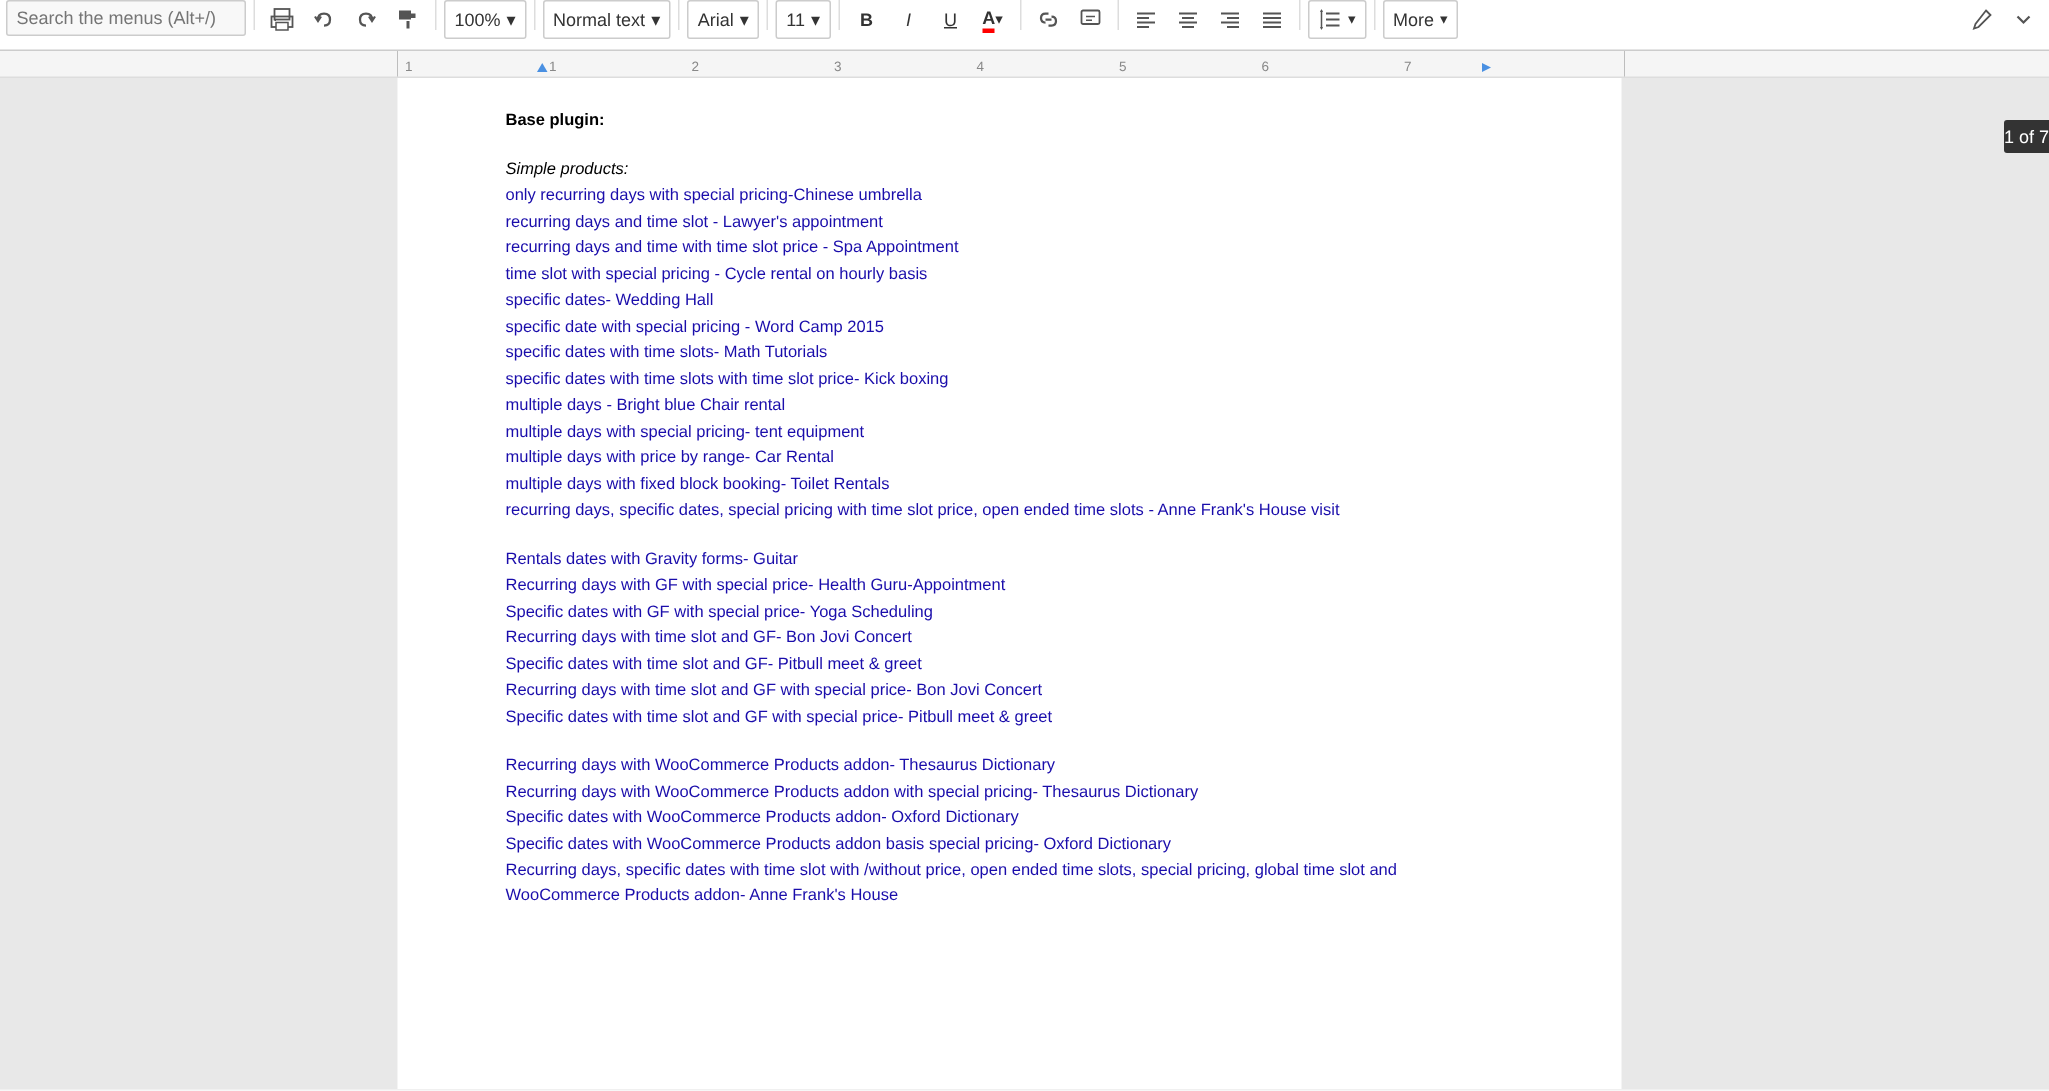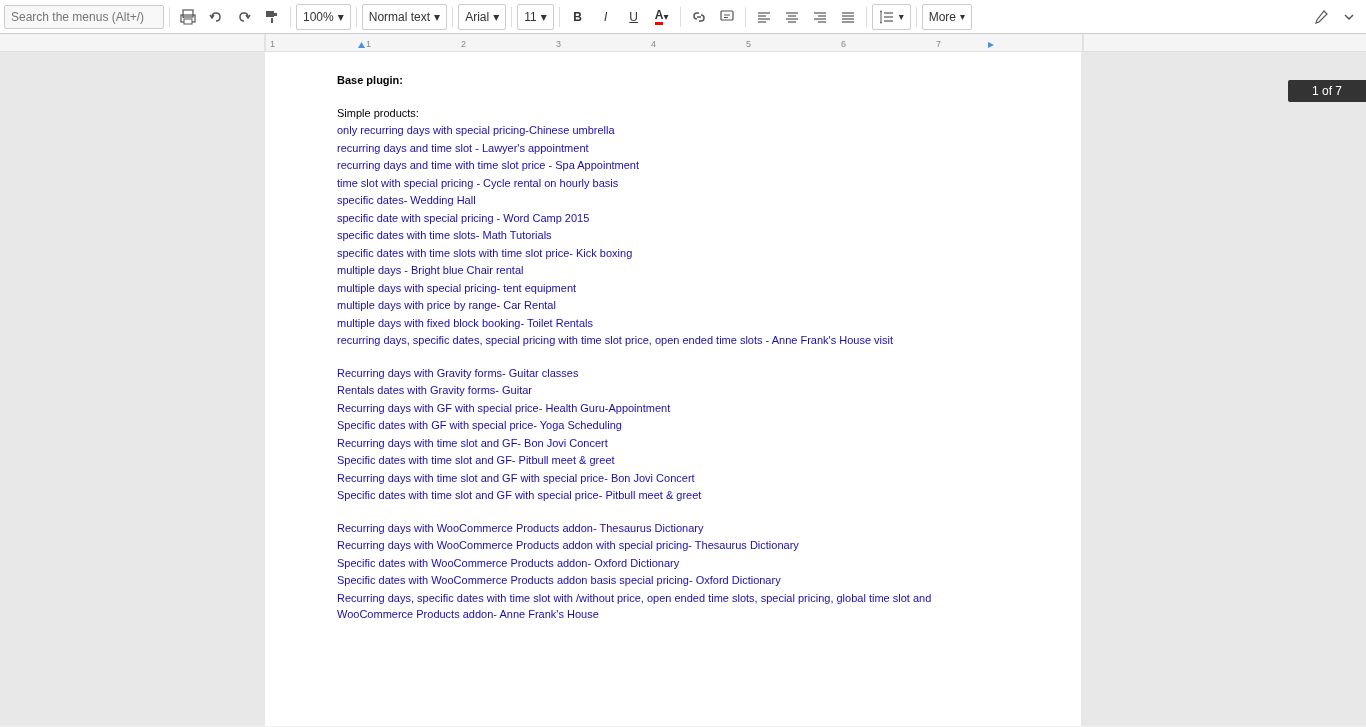--- a/index.html
+++ b/index.html
@@ -1,21 +1,20 @@
 <!DOCTYPE html>
 <html><head>
   <meta charset="utf-8">
   <style>
     * { box-sizing: border-box; margin: 0; padding: 0; }
     body { font-family: Arial, sans-serif; font-size: 13px; background: #f0f0f0; overflow: hidden; }
 
     
     #toolbar {
       display: flex;
-      align-items: center;
       height: 34px;
       background: #fff;
       border-bottom: 1px solid #ccc;
       padding: 0 4px;
       gap: 2px;
       flex-wrap: nowrap;
     }
     .toolbar-search {
       border: 1px solid #ccc;
       border-radius: 2px;
@@ -102,35 +101,36 @@
     }
     .section-block {
       margin-bottom: 16px;
     }
     .link-text {
       color: #1a0dab;
       text-decoration: none;
       cursor: pointer;
     }
     .italic-text {
+      font-style: italic;
     }
     .line {
       display: block;
       margin-bottom: 1px;
     }
 
     
     #page-indicator {
       position: fixed;
       right: 0;
       top: 80px;
       background: #333;
       color: #fff;
       font-size: 12px;
-      padding: 4px 24px;
+      padding: 4px 0;
       border-radius: 2px 0 0 2px;
     }
 
     
     svg.ruler-svg {
       width: 100%;
       height: 18px;
     }
   </style>
 </head>
@@ -339,21 +339,20 @@
       <a class="line link-text">specific dates with time slots- Math Tutorials</a>
       <a class="line link-text">specific dates with time slots with time slot price- Kick boxing</a>
       <a class="line link-text">multiple days - Bright blue Chair rental</a>
       <a class="line link-text">multiple days with special pricing- tent equipment</a>
       <a class="line link-text">multiple days with price by range- Car Rental</a>
       <a class="line link-text">multiple days with fixed block booking- Toilet Rentals</a>
       <a class="line link-text">recurring days, specific dates, special pricing with time slot price, open ended time slots - Anne Frank's House visit</a>
     </div>
 
     <div class="section-block">
-      <a class="line link-text">Recurring days with Gravity forms- Guitar classes</a>
       <a class="line link-text">Rentals dates with Gravity forms- Guitar</a>
       <a class="line link-text">Recurring days with GF with special price- Health Guru-Appointment</a>
       <a class="line link-text">Specific dates with GF with special price- Yoga Scheduling</a>
       <a class="line link-text">Recurring days with time slot and GF- Bon Jovi Concert</a>
       <a class="line link-text">Specific dates with time slot and GF- Pitbull meet &amp; greet</a>
       <a class="line link-text">Recurring days with time slot and GF with special price- Bon Jovi Concert</a>
       <a class="line link-text">Specific dates with time slot and GF with special price- Pitbull meet &amp; greet</a>
     </div>
 
     <div class="section-block">

